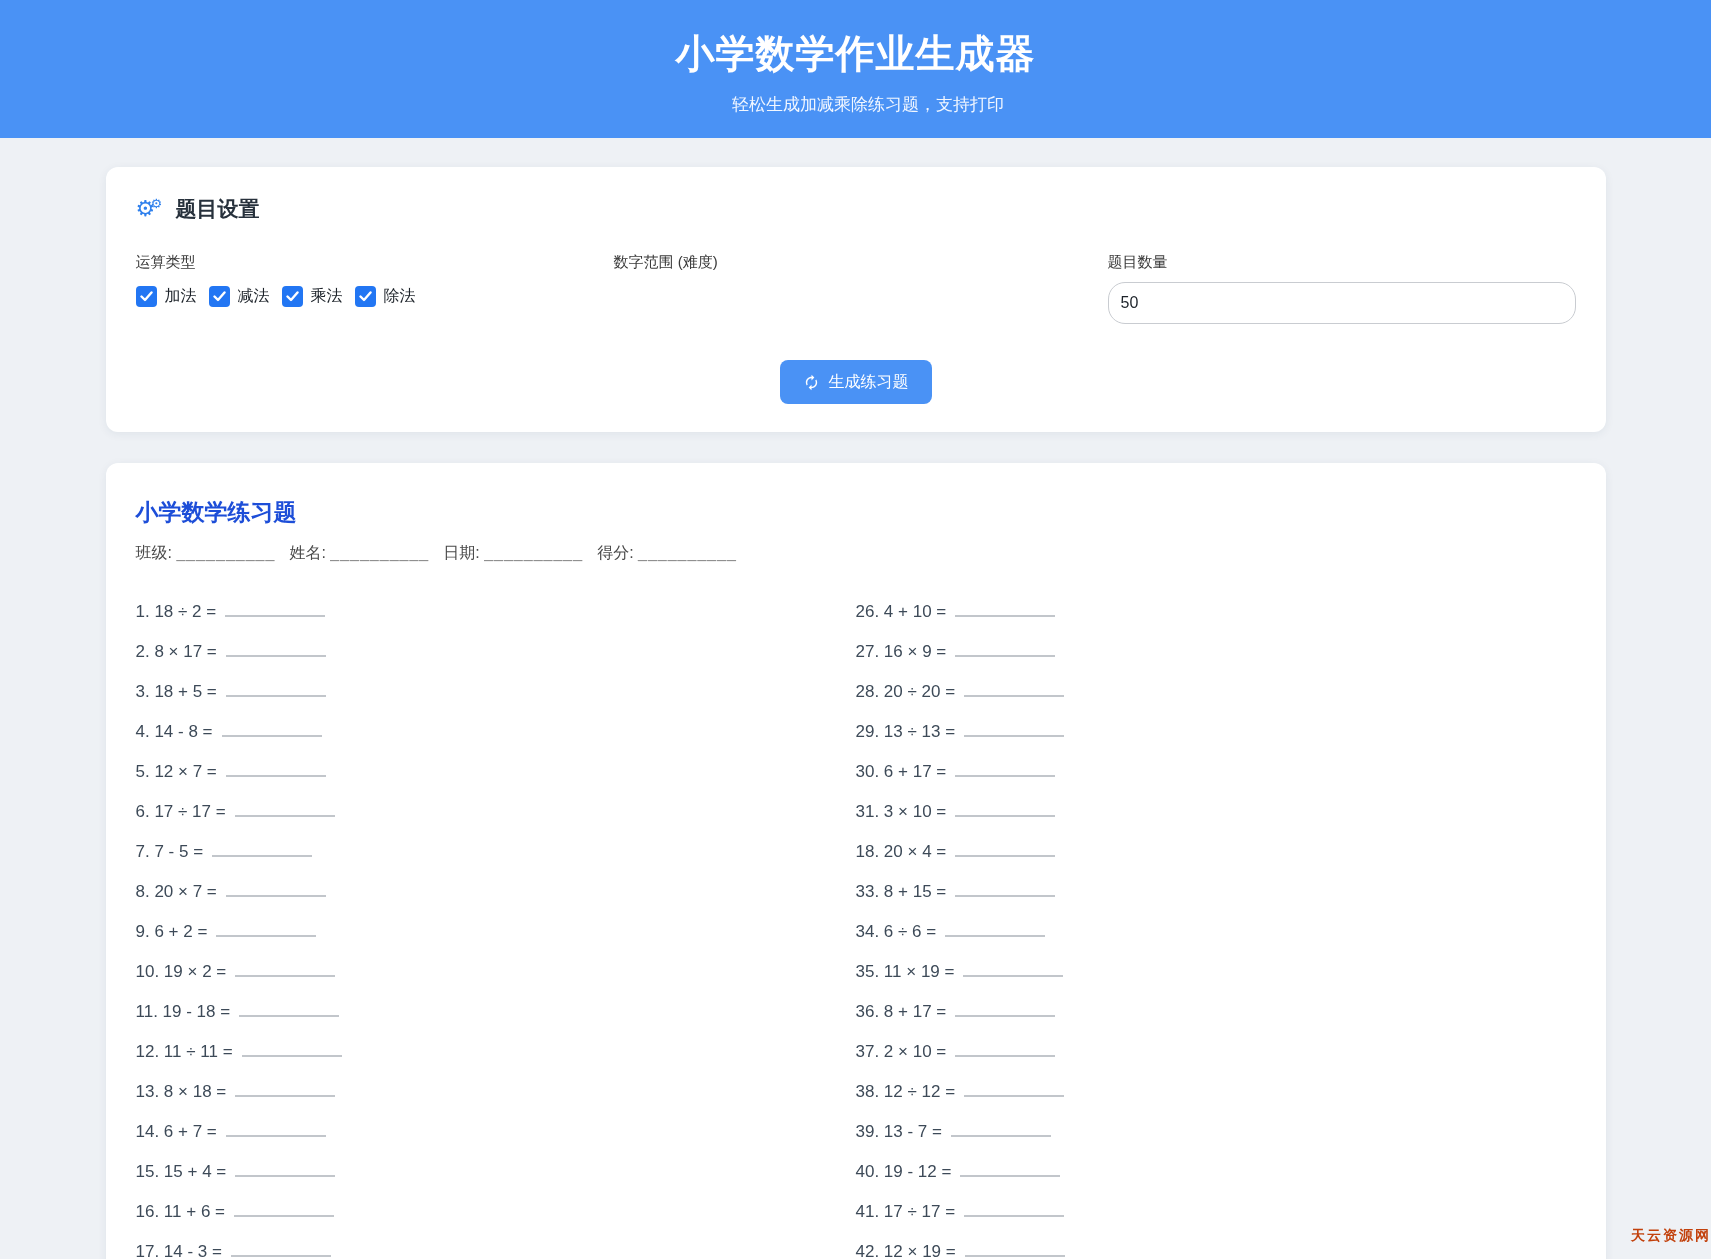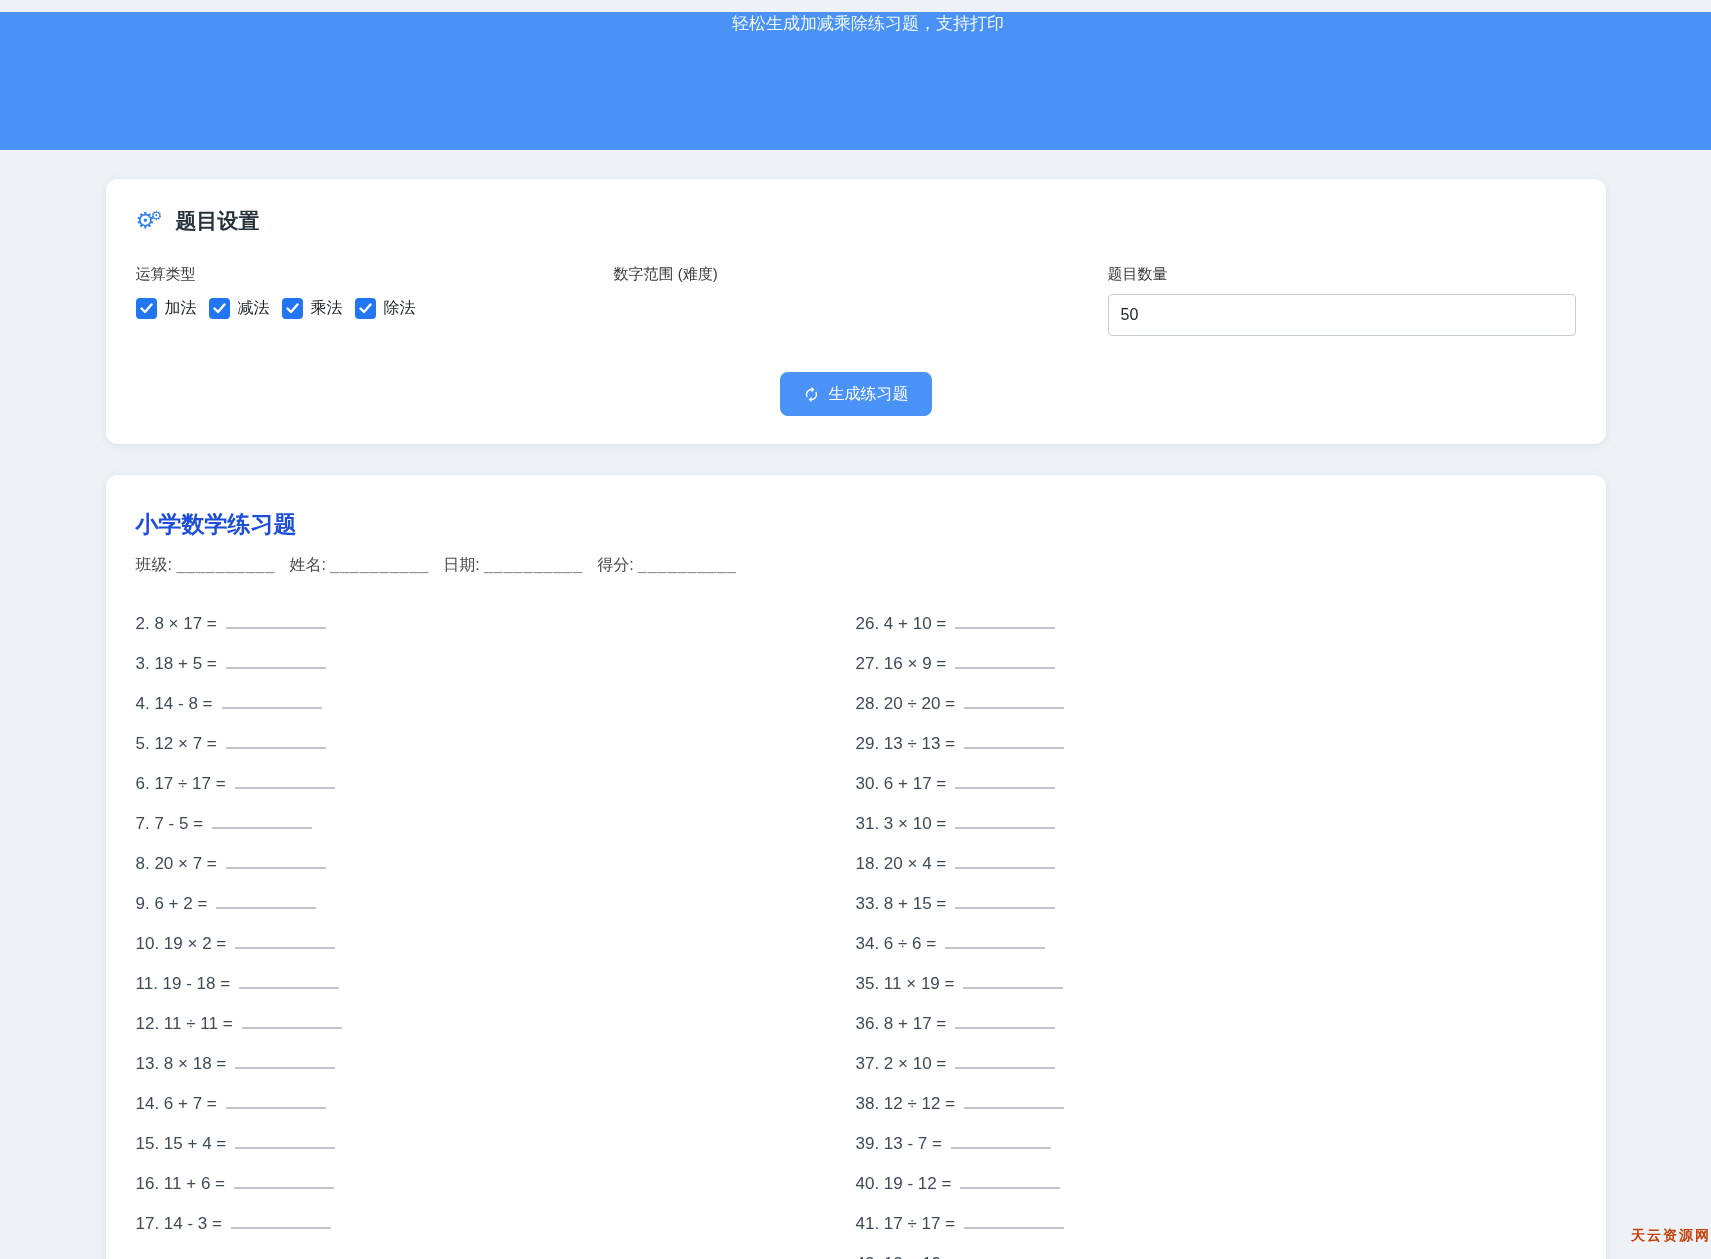--- a/index.html
+++ b/index.html
@@ -49,21 +49,21 @@
     appearance: none; -webkit-appearance: none; outline: none;
     box-shadow: 0 0 0 3px rgba(74,146,245,0.12);
     font-family: "Liberation Sans", "DejaVu Sans", sans-serif;
   }
   .chevron {
     position: absolute; right: 16px; top: 14px; width: 9px; height: 9px;
     border-right: 2px solid #222; border-bottom: 2px solid #222;
     transform: rotate(45deg); pointer-events: none;
   }
   .count-input {
-    width: 100%; height: 42px; border: 1px solid #c9ccd1; border-radius: 4px;
+    width: 100%; height: 42px; border: 1px solid #c9ccd1; border-radius: 17px;
     font-size: 16px; color: #1d232a; padding: 0 12px; outline: none;
     font-family: "Liberation Sans", "DejaVu Sans", sans-serif;
   }
   .btn-row { display: flex; justify-content: center; margin-top: 36px; }
   .generate-btn {
     display: inline-flex; align-items: center; gap: 9px;
     background: #4a92f5; color: #fff; border: none; border-radius: 8px;
     height: 44px; padding: 0 23px; font-size: 16px; cursor: pointer;
     font-family: "Liberation Sans", "DejaVu Sans", sans-serif;
   }
@@ -85,20 +85,21 @@
     position: absolute; right: 0; bottom: 14px; font-size: 14px; font-weight: 700;
     color: #c2410c; letter-spacing: 2px; white-space: nowrap;
   }
 </style>
 </head>
 <body>
 
 <div class="page">
 
   <header class="app-header">
+    <h1>小学数学作业生成器</h1>
     <p>轻松生成加减乘除练习题，支持打印</p>
   </header>
 
   <main class="container">
 
     <section class="card settings-card">
       <div class="card-title-row">
         <span class="gears">⚙<span class="gear-sm">⚙</span></span>
         <h2>题目设置</h2>
       </div>
@@ -156,20 +157,21 @@
           <span>生成练习题</span>
         </button>
       </div>
     </section>
 
     <section class="card worksheet-card">
       <h2>小学数学练习题</h2>
       <div class="meta-line" id="meta"><span class="meta-seg"><span>班级: </span><span class="us">__________</span></span><span class="meta-seg"><span>姓名: </span><span class="us">__________</span></span><span class="meta-seg"><span>日期: </span><span class="us">__________</span></span><span class="meta-seg"><span>得分: </span><span class="us">__________</span></span></div>
       <div class="problems">
         <div class="col" id="col-left">
+            <div class="problem"><span>1. 18 ÷ 2 =</span><span class="blank"></span></div>
             <div class="problem"><span>2. 8 × 17 =</span><span class="blank"></span></div>
             <div class="problem"><span>3. 18 + 5 =</span><span class="blank"></span></div>
             <div class="problem"><span>4. 14 - 8 =</span><span class="blank"></span></div>
             <div class="problem"><span>5. 12 × 7 =</span><span class="blank"></span></div>
             <div class="problem"><span>6. 17 ÷ 17 =</span><span class="blank"></span></div>
             <div class="problem"><span>7. 7 - 5 =</span><span class="blank"></span></div>
             <div class="problem"><span>8. 20 × 7 =</span><span class="blank"></span></div>
             <div class="problem"><span>9. 6 + 2 =</span><span class="blank"></span></div>
             <div class="problem"><span>10. 19 × 2 =</span><span class="blank"></span></div>
             <div class="problem"><span>11. 19 - 18 =</span><span class="blank"></span></div>

